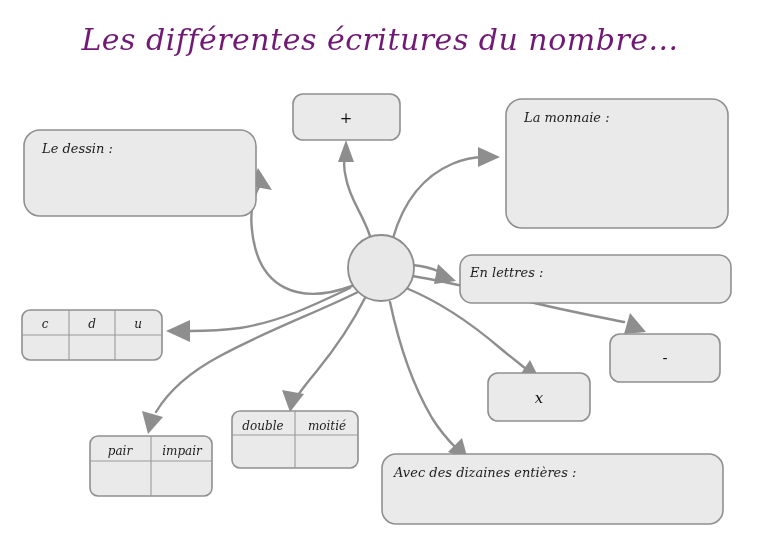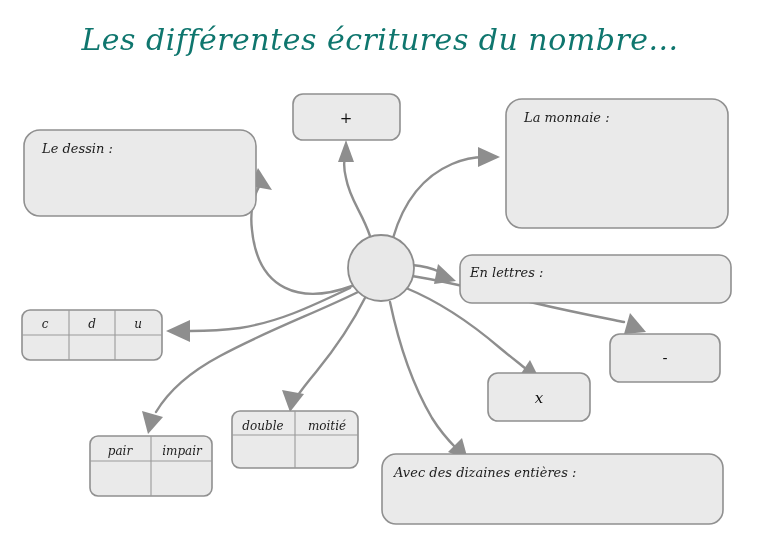--- a/index.html
+++ b/index.html
@@ -17,21 +17,21 @@
   }
   #title {
     position: absolute;
     left: 0;
     top: 22px;
     width: 760px;
     text-align: center;
     font-family: "DejaVu Serif", serif;
     font-style: italic;
     font-size: 30px;
-    color: #0f766e;
+    color: #701a75;
     letter-spacing: 0.5px;
     white-space: nowrap;
   }
   #diagram {
     position: absolute;
     left: 0;
     top: 0;
     width: 760px;
     height: 537px;
   }

